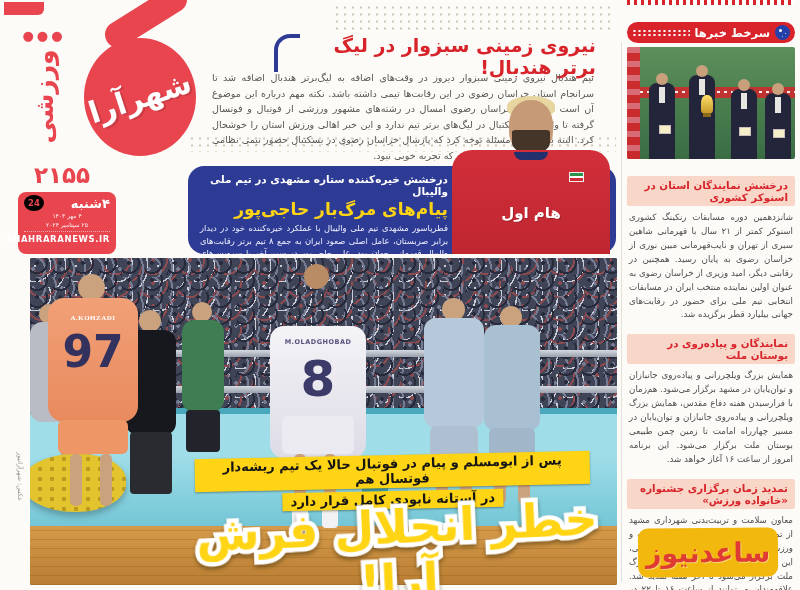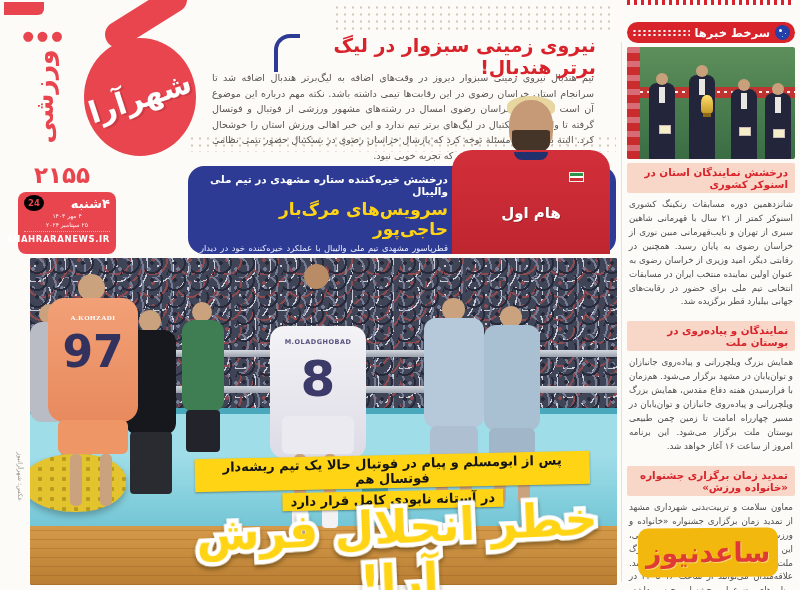--- a/index.html
+++ b/index.html
@@ -141,21 +141,21 @@
   <div class="lead rtl">
     <div class="dotgrid dg-top"></div>
     <div class="dotgrid dg-bot"></div>
     <div class="bracket"></div>
     <h1 class="lead-headline">نیروی زمینی سبزوار در لیگ برتر هندبال!</h1>
     <p class="lead-body">تیم هندبال نیروی زمینی سبزوار دیروز در وقت‌های اضافه به لیگ‌برتر هندبال اضافه شد تا سرانجام استان خراسان رضوی در این رقابت‌ها تیمی داشته باشد. نکته مهم درباره این موضوع آن است که استان خراسان رضوی امسال در رشته‌های مشهور ورزشی از فوتبال و فوتسال گرفته تا والیبال و بسکتبال در لیگ‌های برتر تیم ندارد و این خبر اهالی ورزش استان را خوشحال کرد. البته باید به این مسئله توجه کرد که پارسال خراسان رضوی در بسکتبال حضور تیمی نظامی از استان را در مسابقات تجربه کرد که تجربه خوبی نبود.</p>
   </div>
 
   <div class="volley">
     <div class="volley-kicker">درخشش خیره‌کننده ستاره مشهدی در تیم ملی والیبال</div>
-    <div class="volley-headline">سرویس‌های مرگ‌بار حاجی‌پور</div>
+    <div class="volley-headline">پیام‌های مرگ‌بار حاجی‌پور</div>
     <p class="volley-body">قطرپاسور مشهدی تیم ملی والیبال با عملکرد خیره‌کننده خود در دیدار برابر صربستان، عامل اصلی صعود ایران به جمع ۸ تیم برتر رقابت‌های والیبال قهرمانی جهان بود. علی حاجی‌پور در ست آخر با سرویس‌های مرگ‌بار خود موجبات فاصله گرفتن ایران در امتیازات از تیم صربستان را فراهم آورد.</p>
   </div>
 
   <div class="vplayer">
     <div class="v-hair"></div>
     <div class="v-head"></div>
     <div class="v-beard"></div>
     <div class="v-torso"></div>
     <div class="v-collar"></div>
     <div class="v-flag"></div>
@@ -270,21 +270,21 @@
       <div class="sn-man" style="left:138px;top:46px;height:66px;">
           <span class="sh"></span>
           <span class="vt"></span>
         </div>
       <div class="sn-trophy" style="left:74px;top:48px;"></div>
       <div class="sn-cert" style="left:32px;top:78px;"></div>
       <div class="sn-cert" style="left:112px;top:80px;"></div>
       <div class="sn-cert" style="left:146px;top:82px;"></div>
     </div>
 
-    <div class="news-item" style="margin-top:4px;">
+    <div class="news-item" style="margin-top:17px;">
       <div class="ni-title">درخشش نمایندگان استان در اسنوکر کشوری</div>
       <p class="ni-body">شانزدهمین دوره مسابقات رنکینگ کشوری اسنوکر کمتر از ۲۱ سال با قهرمانی شاهین سبری از تهران و نایب‌قهرمانی مبین نوری از خراسان رضوی به پایان رسید. همچنین در رقابتی دیگر، امید وزیری از خراسان رضوی به عنوان اولین نماینده منتخب ایران در مسابقات انتخابی تیم ملی برای حضور در رقابت‌های جهانی بیلیارد قطر برگزیده شد.</p>
     </div>
     <div class="news-item">
       <div class="ni-title">نمایندگان و پیاده‌روی در بوستان ملت</div>
       <p class="ni-body">همایش بزرگ ویلچررانی و پیاده‌روی جانبازان و توان‌یابان در مشهد برگزار می‌شود. هم‌زمان با فرارسیدن هفته دفاع مقدس، همایش بزرگ ویلچررانی و پیاده‌روی جانبازان و توان‌یابان در مسیر چهارراه امامت تا زمین چمن طبیعی بوستان ملت برگزار می‌شود. این برنامه امروز از ساعت ۱۶ آغاز خواهد شد.</p>
     </div>
     <div class="news-item">
       <div class="ni-title">تمدید زمان برگزاری جشنواره «خانواده ورزش»</div>
       <p class="ni-body">معاون سلامت و تربیت‌بدنی شهرداری مشهد از تمدید زمان برگزاری جشنواره «خانواده و ورزش» خبر داد. با اعلام سیدحسین فیاضی، این جشنواره که در زمین چمن بوستان بزرگ ملت برگزار می‌شود تا آخر هفته تمدید شد. علاقه‌مندان می‌توانند از ساعت ۱۶ تا ۲۲ در برنامه‌های متنوع این جشنواره حضور داشته باشند.</p>

